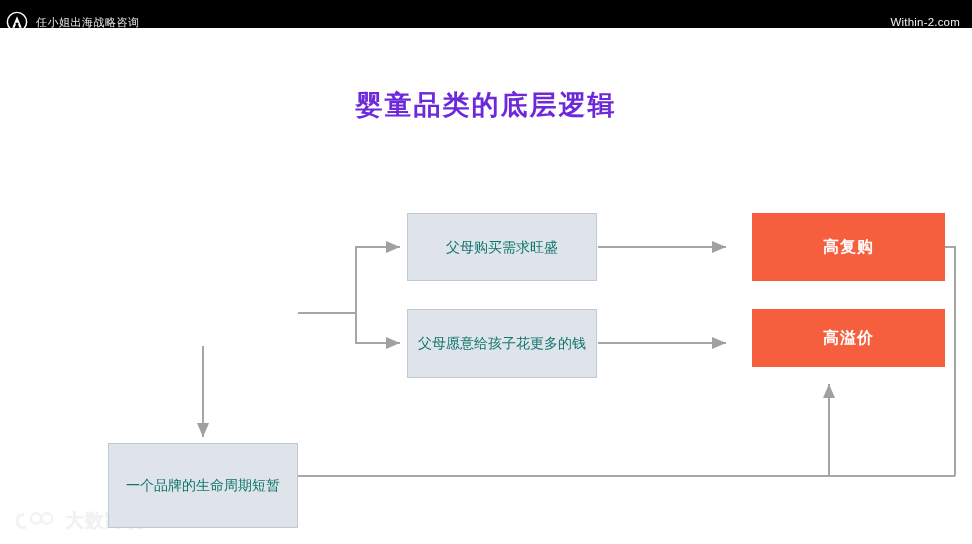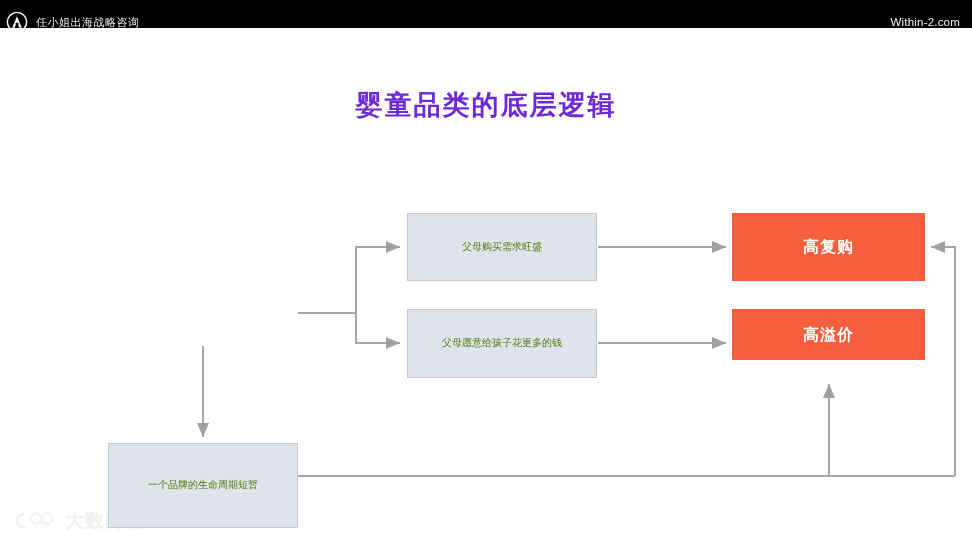--- a/index.html
+++ b/index.html
@@ -46,38 +46,39 @@
   .node {
     position:absolute;
     display:flex; align-items:center; justify-content:center;
     text-align:center;
     line-height:1.45;
     z-index:3;
   }
   .node-gray {
     background:#dfe3ea;
     border:1px solid #c3c9d4;
-    color:#4d7c0f;
-    font-size:10px;
+    color:#0f766e;
+    font-size:14px;
     padding:4px 10px;
   }
   .node-accent {
     background:#f55f3e;
     color:#ffffff;
     font-size:16px;
     font-weight:700;
     letter-spacing:1px;
+    margin-left:20px;
   }
 
   #node-child       { left:108px; top:252px; width:190px; height:66px; }
   #node-demand      { left:407px; top:185px; width:190px; height:68px; }
   #node-spend       { left:407px; top:281px; width:190px; height:69px; }
   #node-lifecycle   { left:108px; top:415px; width:190px; height:85px; }
   #node-repurchase  { left:732px; top:185px; width:193px; height:68px; }
-  #node-premium     { left:732px; top:281px; width:193px; height:51px; }
+  #node-premium     { left:732px; top:281px; width:193px; height:58px; }
 
   #connectors { position:absolute; left:0; top:0; width:972px; height:516px; z-index:1; }
 
   
   #watermark {
     position:absolute; left:14px; top:480px;
     display:flex; align-items:center; gap:7px;
     opacity:.92;
   }
   #watermark-mark { display:block; }

